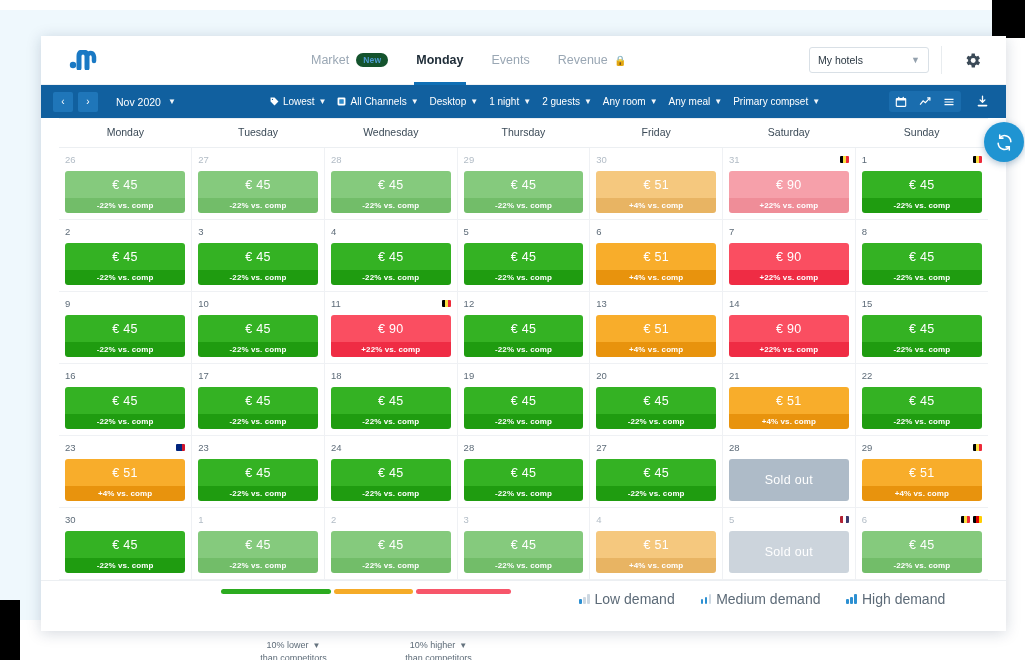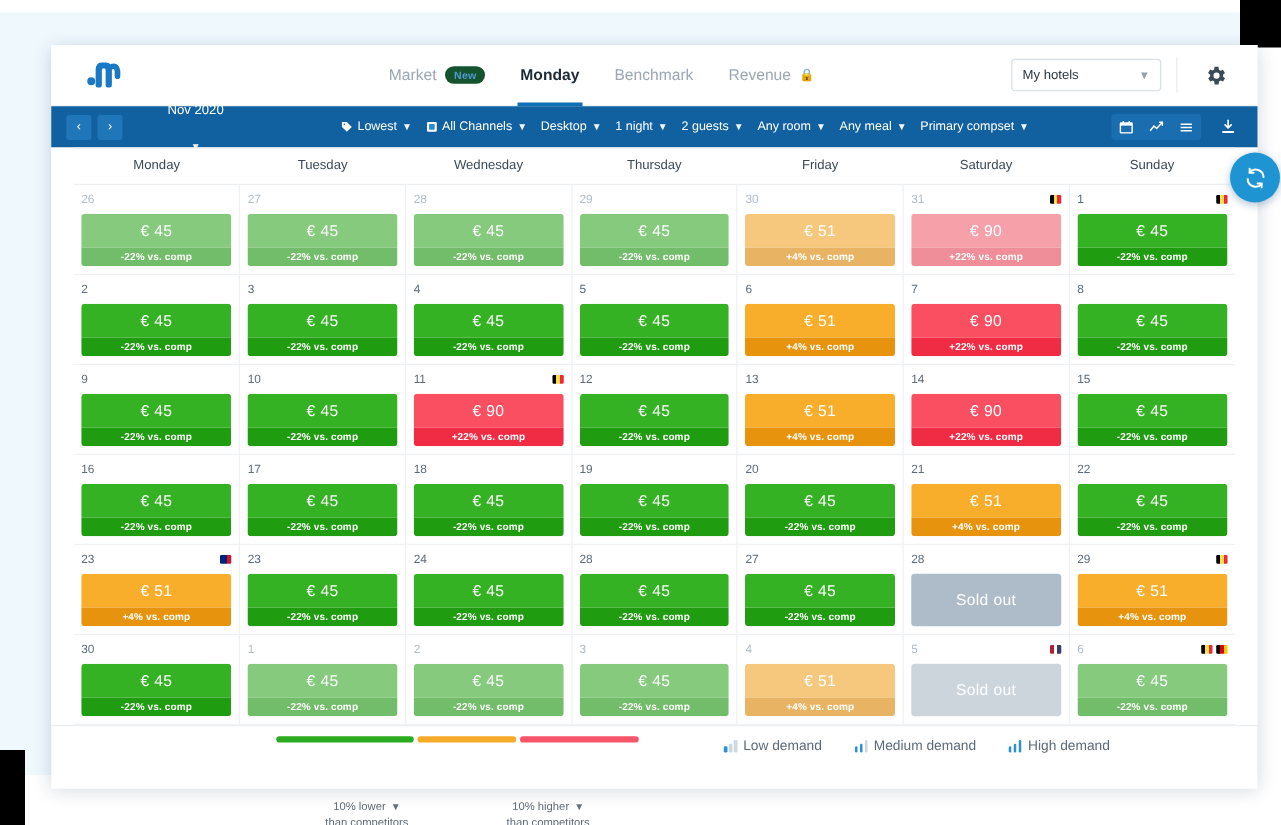--- a/index.html
+++ b/index.html
@@ -66,22 +66,22 @@
   .toolbar {
     height:33px; background:#11609f; display:flex; align-items:center;
     padding:0 12px; position:relative;
   }
   .arrow-btn {
     width:20px; height:20px; background:#1f76b9; border-radius:2px;
     display:flex; align-items:center; justify-content:center;
     color:#fff; font-size:10px; margin-right:5px; cursor:pointer;
   }
   .month-sel {
-    margin-left:31px; color:#fff; font-size:10.5px; display:flex;
-    align-items:center; gap:19px; cursor:pointer;flex-direction:column;
+    margin-left:13px; color:#fff; font-size:10.5px; display:flex;
+    align-items:center; gap:7px; cursor:pointer;
   }
   .filters { display:flex; align-items:center; gap:11px; margin-left:94px; }
   .filter {
     display:flex; align-items:center; gap:4px; color:#fff; font-size:10px; cursor:pointer; white-space:nowrap;
   }
   .caret { font-size:8px; opacity:.95; }
   .tb-right { margin-left:auto; display:flex; align-items:center; gap:2px; }
   .view-group { display:flex; background:#1a6dae; border-radius:3px; }
   .tb-ic {
     width:24px; height:21px; display:flex; align-items:center; justify-content:center;
@@ -142,21 +142,21 @@
   .scale-bars { display:flex; gap:3px; }
   .scale-bars i { display:block; height:5px; border-radius:3px; }
   .scale-bars i.g { width:110px; background:#2bab1f; }
   .scale-bars i.o { width:80px; background:#f5ab28; }
   .scale-bars i.r { width:95px; background:#f7566a; }
   .scale-labels { display:flex; margin-top:6px; font-size:9px; color:#5d6b78; }
   .scale-labels .sl { width:145px; text-align:center;margin-top:40px; }
   .scale-labels .sl .top { display:flex; align-items:center; justify-content:center; gap:4px; cursor:pointer; }
   .scale-labels .sl .bot { margin-top:3px; color:#5d6b78; }
   .demand { display:flex; gap:26px; margin-left:68px; margin-top:2px; align-items:center; }
-  .demand .d { display:flex; align-items:center; gap:5px; font-size:11px; color:#5d6b78; }
+  .demand .d { display:flex; align-items:center; gap:5px; font-size:14px; color:#5d6b78; }
   .dbars { display:flex; align-items:flex-end; gap:1.5px; height:10px; }
   .dbars span { width:2.5px; background:#cdd8e2; border-radius:1px; }
   .dbars span.on { background:#2d90d2; }
 </style>
 </head>
 <body>
 
 <div class="page">
   <div class="bg-tint"></div>
   <div class="bg-white-strip"></div>
@@ -176,21 +176,21 @@
 
       <div class="nav">
         <div class="nav-item">
           <span>Market</span>
           <span class="badge-new">New</span>
         </div>
         <div class="nav-item active">
           <span>Monday</span>
         </div>
         <div class="nav-item">
-          <span>Benchmark</span>
+          <span>Events</span>
         </div>
         <div class="nav-item">
           <span>Revenue</span>
           <span class="lock-ic">🔒</span>
         </div>
       </div>
 
       <div class="hotel-select">
         <span>My hotels</span>
         <span class="cv">▼</span>

